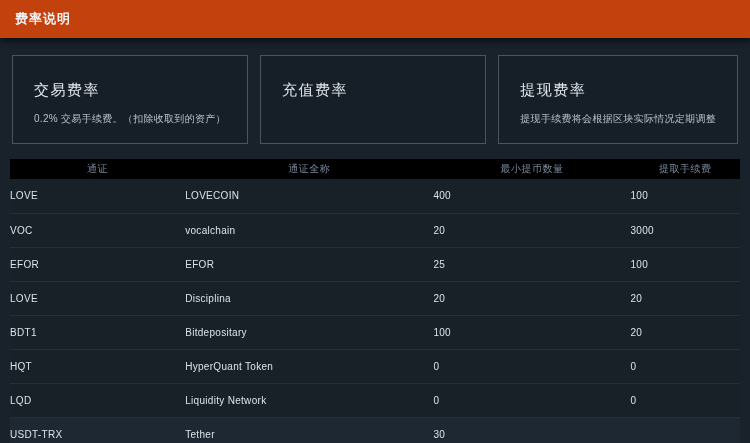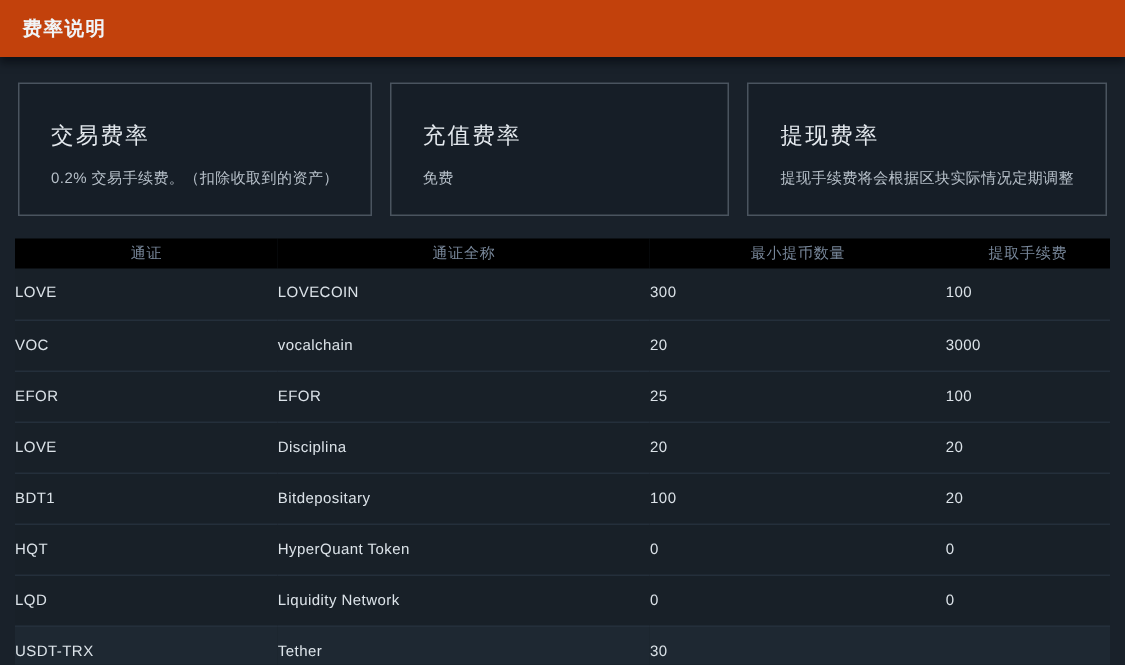--- a/index.html
+++ b/index.html
@@ -99,21 +99,20 @@
 
 <main>
 
   <section class="cards">
     <div class="card">
       <div class="card-title">交易费率</div>
       <div class="card-body">0.2% 交易手续费。（扣除收取到的资产）</div>
     </div>
     <div class="card">
       <div class="card-title">充值费率</div>
-      <div class="card-body">免费</div>
     </div>
     <div class="card">
       <div class="card-title">提现费率</div>
       <div class="card-body">提现手续费将会根据区块实际情况定期调整</div>
     </div>
   </section>
 
   <section class="table-wrap">
     <table>
       <colgroup>
@@ -127,21 +126,21 @@
           <th>通证</th>
           <th>通证全称</th>
           <th>最小提币数量</th>
           <th>提取手续费</th>
         </tr>
       </thead>
       <tbody>
           <tr>
             <td>LOVE</td>
             <td>LOVECOIN</td>
-            <td>300</td>
+            <td>400</td>
             <td>100</td>
           </tr>
           <tr>
             <td>VOC</td>
             <td>vocalchain</td>
             <td>20</td>
             <td>3000</td>
           </tr>
           <tr>
             <td>EFOR</td>

